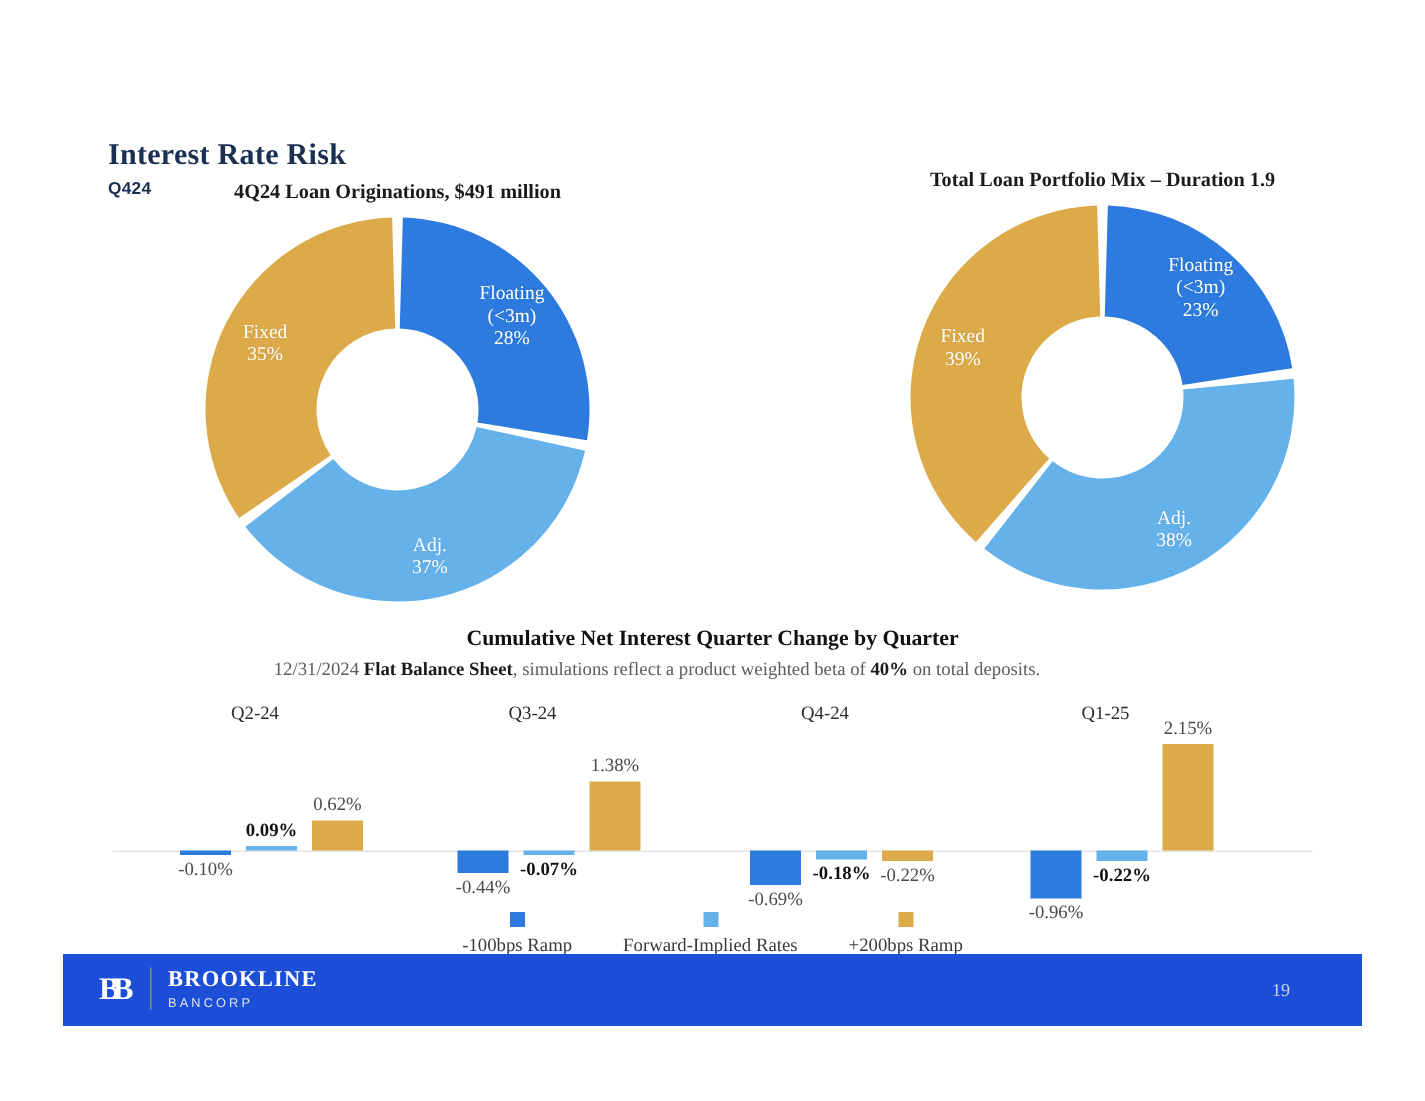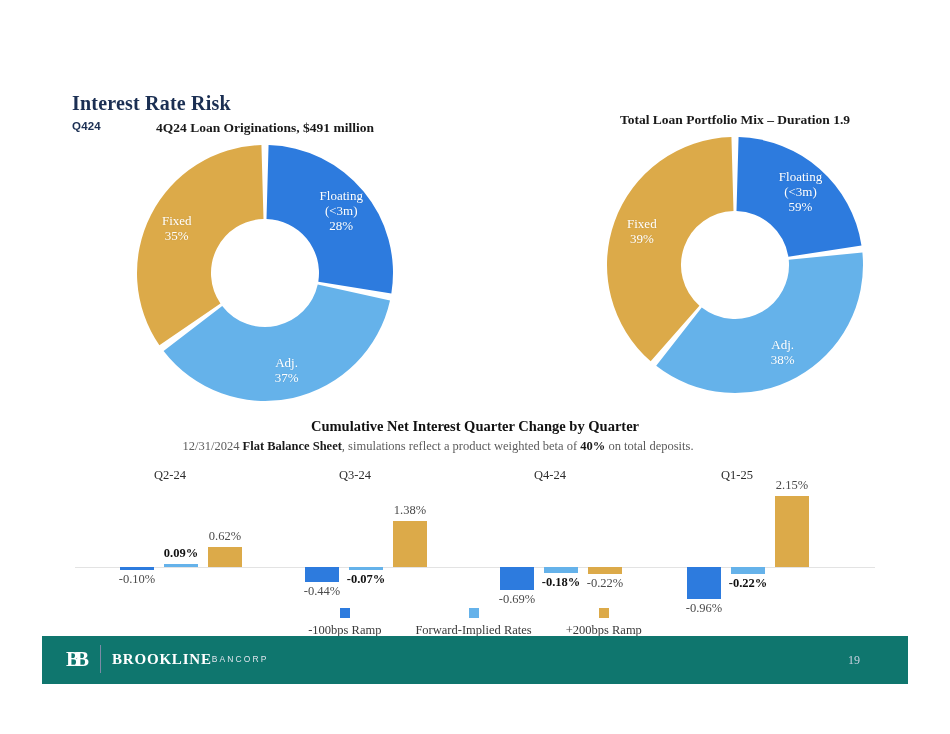--- a/index.html
+++ b/index.html
@@ -189,21 +189,21 @@
     color: #3a3a3a;
   }
 
   
   .footer {
     position: absolute;
     left: 42px;
     top: 636px;
     width: 866px;
     height: 48px;
-    background: #0f766e;
+    background: #1d4ed8;
   }
   .brand {
     position: absolute;
     left: 24px;
     top: 9px;
     display: flex;
     align-items: center;
     gap: 11px;
   }
   .brand-mark {
@@ -214,21 +214,21 @@
     letter-spacing: -5px;
     padding-right: 5px;
   }
   .brand-divider {
     width: 1px;
     height: 28px;
     background: #7b8aa6;
   }
   .brand-names {
     display: flex;
-    flex-direction: row;
+    flex-direction: column;
     line-height: 1;
   }
   .brand-name {
     font-family: "Liberation Serif", serif;
     font-weight: bold;
     font-size: 15px;
     color: #ffffff;
     letter-spacing: 0.8px;
   }
   .brand-sub {
@@ -283,21 +283,21 @@
     <div class="donut-title">Total Loan Portfolio Mix – Duration 1.9</div>
     <div class="donut-wrap" id="donut-1">
         <svg width="262" height="262" viewBox="0 0 262 262">
           <path d="M 134.5739697566168 3.049905274834643 A 128 128 0 0 1 257.49323282515877 111.41781295564314 L 184.36433259811383 122.73876484066194 A 54 54 0 0 0 132.5077684910727 77.02105378782088 Z" fill="#2d7bde"></path>
           <path d="M 258.3891071976744 118.50938883082885 A 128 128 0 0 1 52.19533115831574 231.86537646166042 L 97.75428033241445 173.55258069476298 A 54 54 0 0 0 184.7422795990189 125.73052341300593 Z" fill="#65b2ea"></path>
           <path d="M 46.68774910480893 227.30910833865275 A 128 128 0 0 1 127.42603024338315 3.049905274834643 L 129.49223150892726 77.02105378782088 A 54 54 0 0 0 95.43076915359126 171.63040508036914 Z" fill="#dcaa49"></path>
         </svg>
         <div class="donut-label" style="left: 196.47px; top: 56.739px; transform: translate(-50%, -50%);">
           <div>Floating</div>
           <div>(&lt;3m)</div>
-          <div>59%</div>
+          <div>23%</div>
         </div>
         <div class="donut-label" style="left: 178.694px; top: 217.754px; transform: translate(-50%, -50%);">
           <div>Adj.</div>
           <div>38%</div>
         </div>
         <div class="donut-label" style="left: 37.8528px; top: 97.4649px; transform: translate(-50%, -50%);">
           <div>Fixed</div>
           <div>39%</div>
         </div>
       </div>

